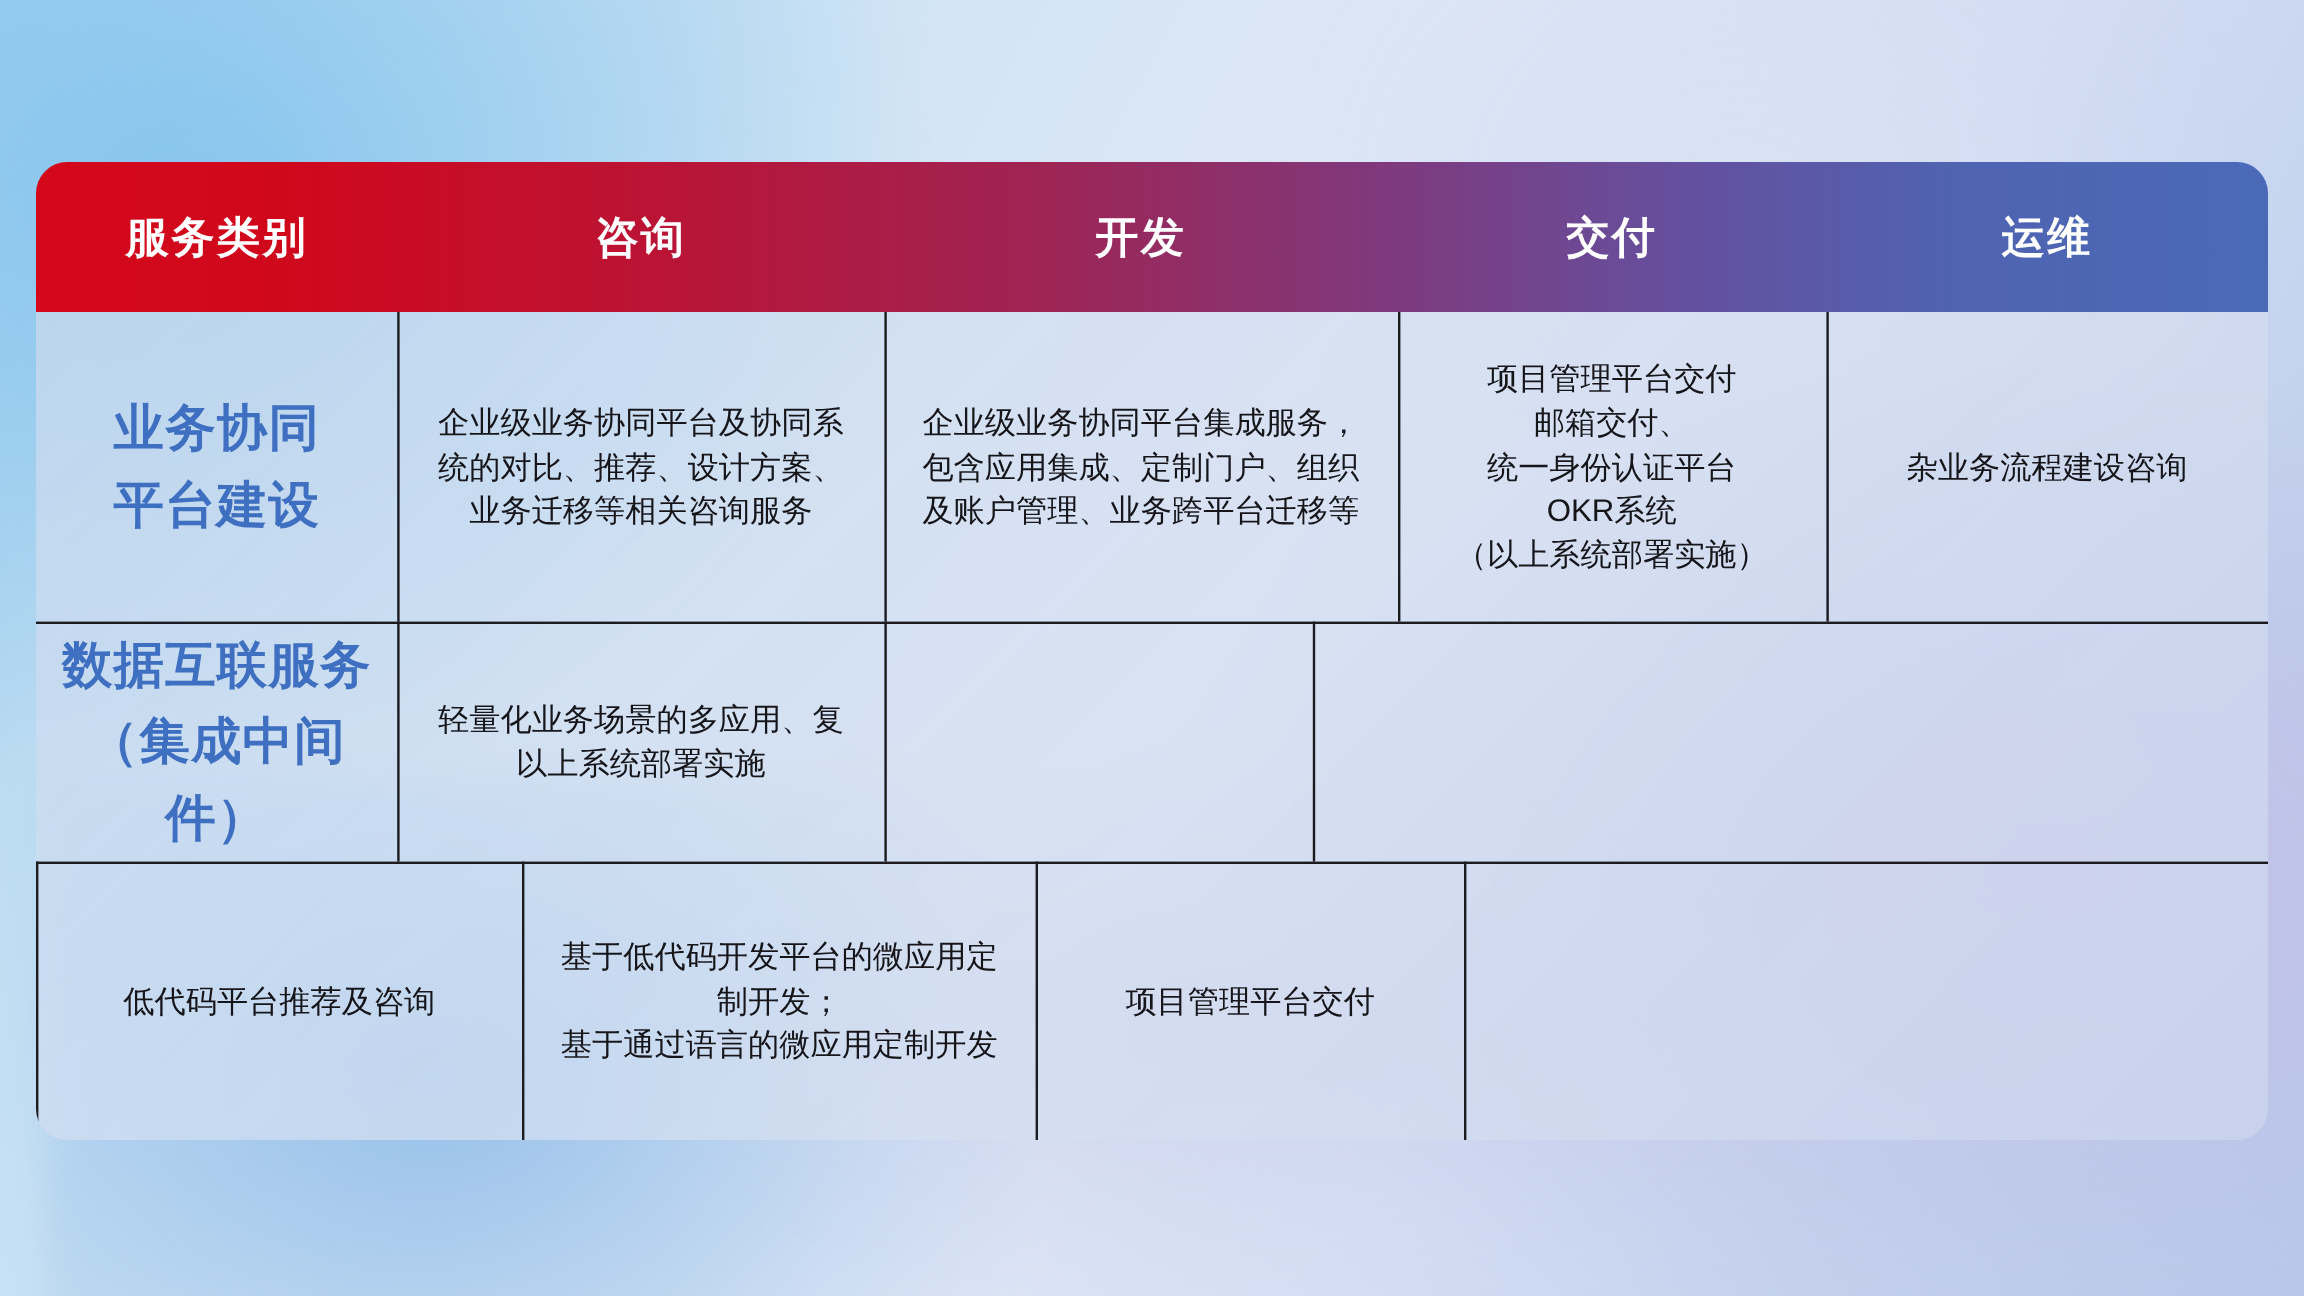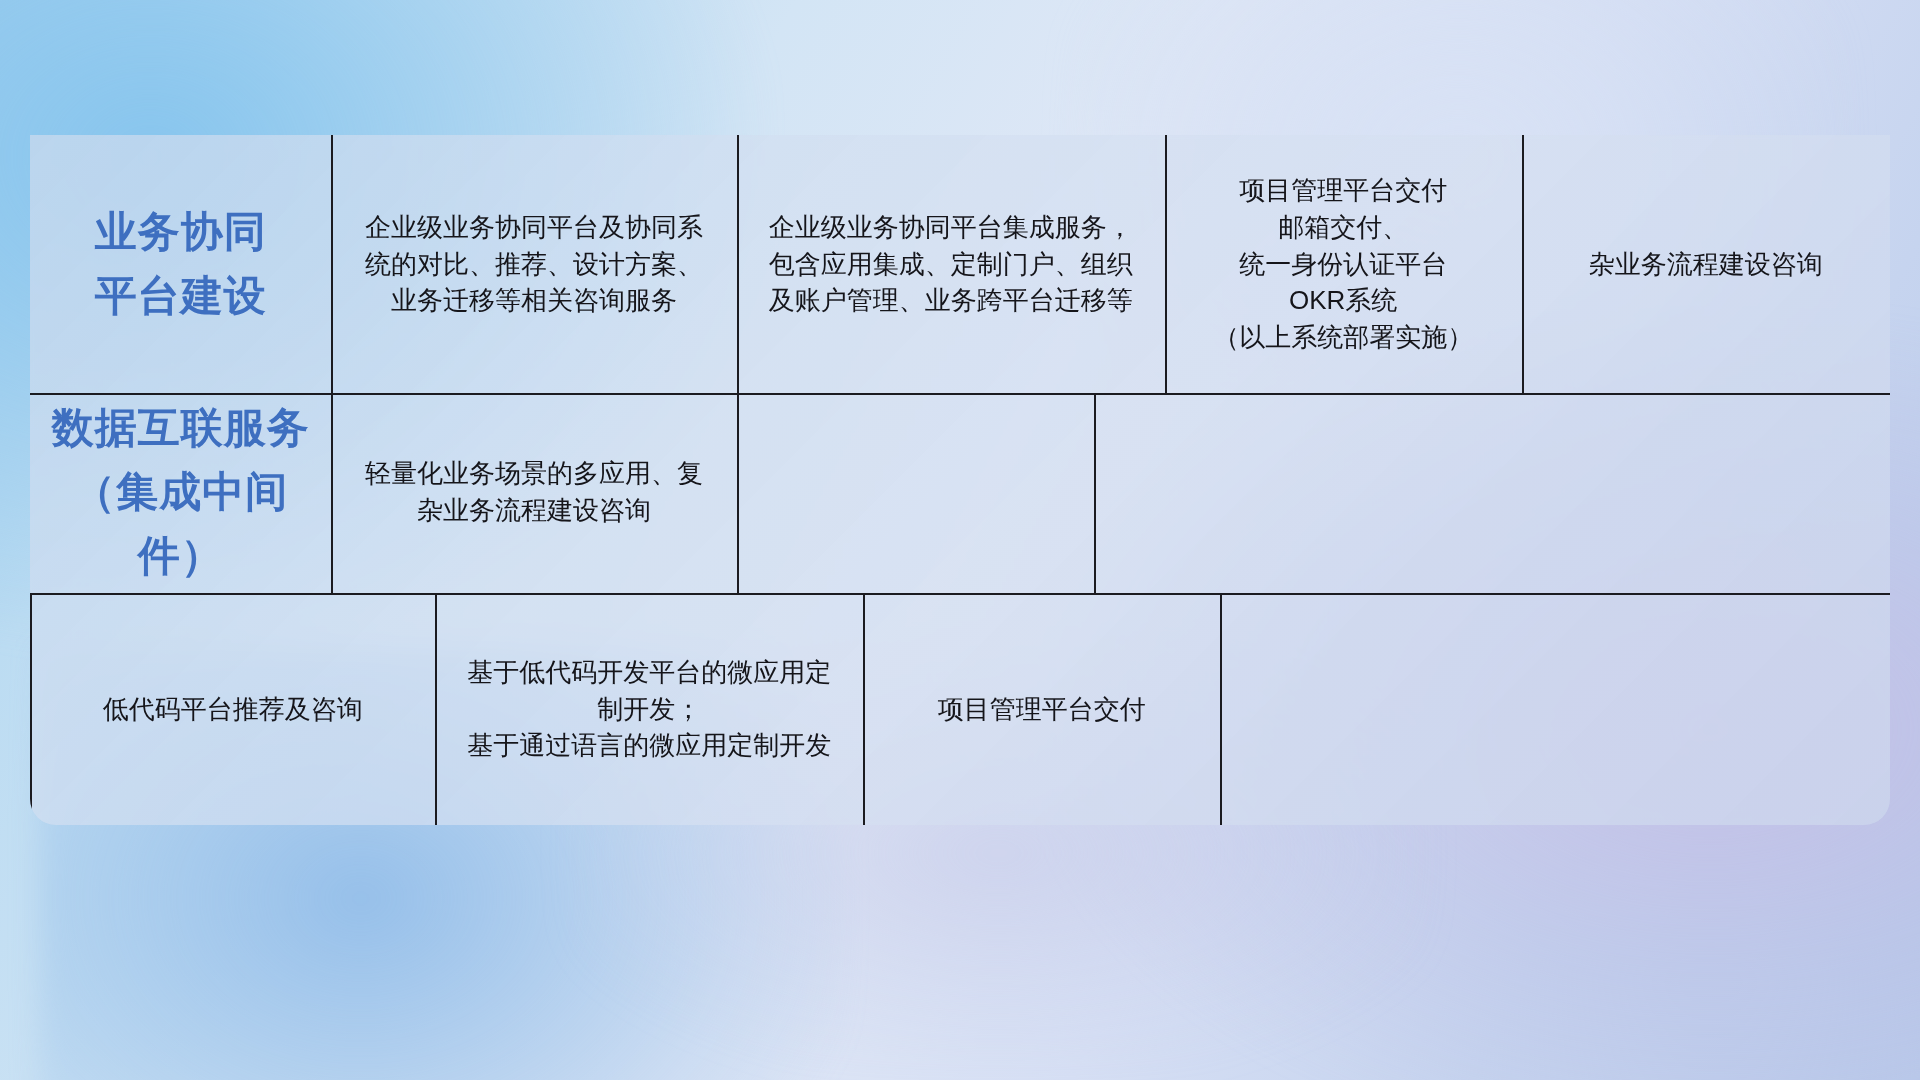--- a/index.html
+++ b/index.html
@@ -138,21 +138,21 @@
     content: "";
     position: absolute;
     left: 0;
     right: 0;
     top: 0;
     height: 2px;
     background: #1b1b20;
   }
 
   .tr-1 { height: 258px; }
-  .tr-2 { height: 200px; font-family: Liberation Serif, serif; }
+  .tr-2 { height: 200px; }
   .tr-3 { height: 232px; }
 
   .td {
     display: flex;
     align-items: center;
     justify-content: center;
     padding: 12px 14px;
     font-size: 26px;
     line-height: 1.42;
     color: #15151a;
@@ -193,20 +193,27 @@
 <div class="bg-base"></div>
 <div class="bg-glow-a"></div>
 <div class="bg-glow-d"></div>
 <div class="bg-glow-b"></div>
 <div class="bg-glow-c"></div>
 <div class="bg-glow-e"></div>
 
 <div class="table-wrap">
   <div class="table">
 
+    <div class="thead">
+      <div class="th c0">服务类别</div>
+      <div class="th c1">咨询</div>
+      <div class="th c2">开发</div>
+      <div class="th c3">交付</div>
+      <div class="th c4">运维</div>
+    </div>
 
     <div class="tbody">
 
       <div class="tr tr-1">
         <div class="td c0 cat">业务协同
 平台建设</div>
         <div class="td c1 vrule">企业级业务协同平台及协同系
 统的对比、推荐、设计方案、
 业务迁移等相关咨询服务</div>
         <div class="td c2 vrule">企业级业务协同平台集成服务，
@@ -217,21 +224,21 @@
 统一身份认证平台
 OKR系统
 （以上系统部署实施）</div>
         <div class="td c4 vrule">杂业务流程建设咨询</div>
       </div>
 
       <div class="tr tr-2">
         <div class="td c0 cat">数据互联服务
 （集成中间件）</div>
         <div class="td c1 vrule">轻量化业务场景的多应用、复
-杂业务流程建设咨询</div>
+以上系统部署实施</div>
         <div class="td c3 vrule"></div>
         <div class="td c4 vrule"></div>
       </div>
 
       <div class="tr tr-3">
         <div class="td c1 vrule">低代码平台推荐及咨询</div>
         <div class="td c2 vrule">基于低代码开发平台的微应用定
 制开发；
 基于通过语言的微应用定制开发</div>
         <div class="td c3 vrule">项目管理平台交付</div>

